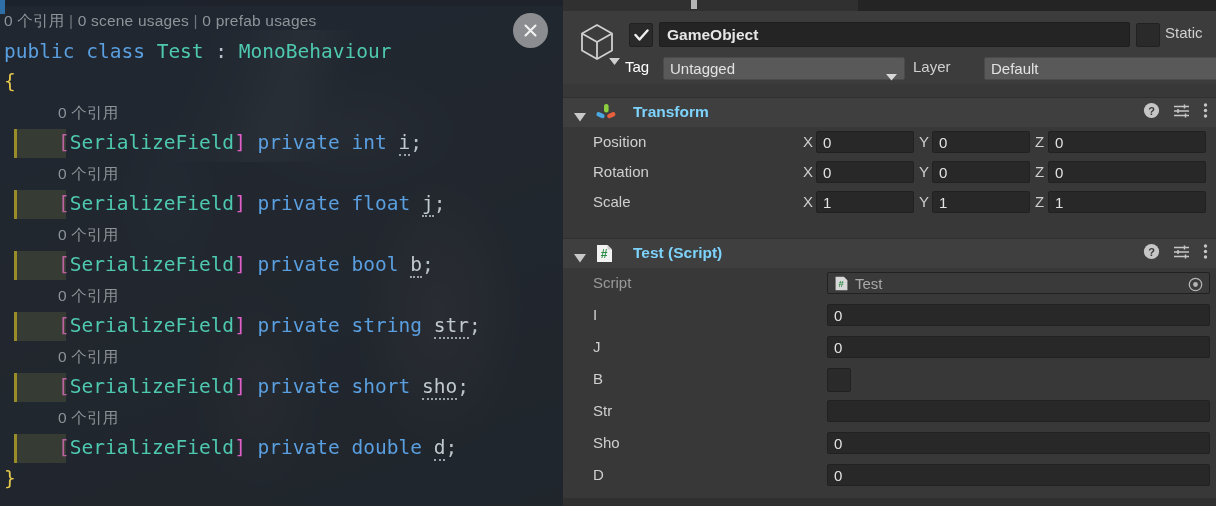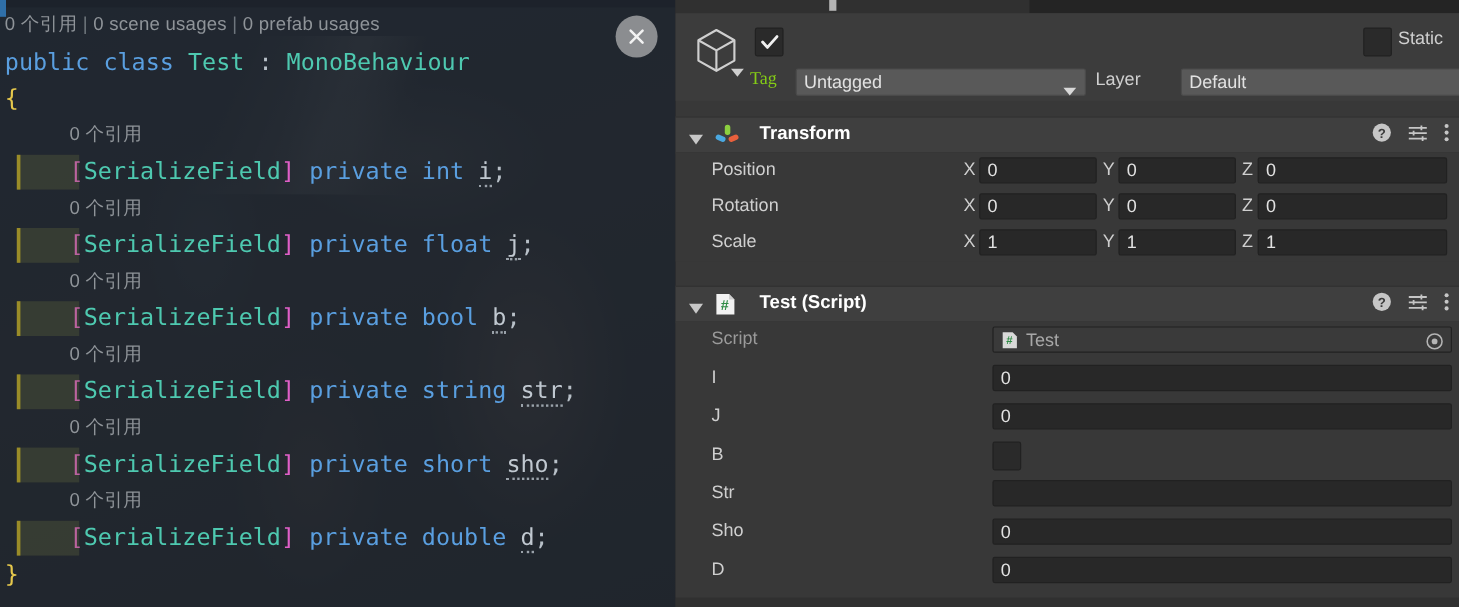--- a/index.html
+++ b/index.html
@@ -63,30 +63,30 @@
   #go-name{position:absolute;left:96px;top:11px;width:471px;height:25px;background:#242424;
            border:1px solid #1e1e1e;border-radius:2px;color:#e6e6e6;font-size:15.5px;font-weight:bold;
            display:flex;align-items:center;padding-left:7px;box-sizing:border-box;}
   #static-check{position:absolute;left:573px;top:12px;width:22px;height:22px;background:#2a2a2a;
                 border:1px solid #212121;border-radius:2px;}
   #static-label{position:absolute;left:602px;top:13px;color:#cfcfcf;font-size:15px;}
 
   .drop{position:absolute;height:23px;background:#595959;border:1px solid #4a4a4a;border-radius:2px;
         display:flex;align-items:center;padding-left:6px;box-sizing:border-box;color:#e2e2e2;font-size:15px;}
   .drop .dtri{position:absolute;right:7px;top:9px;}
-  #tag-label{position:absolute;left:62px;top:47px;color:#84cc16;font-size:15px;font-family:Liberation Serif, serif;}
+  #tag-label{position:absolute;left:62px;top:47px;color:#ffffff;font-size:15px;}
   #tag-drop{left:100px;top:46px;width:242px;}
   #layer-label{position:absolute;left:350px;top:47px;color:#cfcfcf;font-size:15px;}
   #layer-drop{left:421px;top:46px;width:265px;}
 
   
   .comp-header{position:absolute;left:0;width:653px;height:29px;background:#3f3f3f;
                border-top:1px solid #303030;border-bottom:1px solid #303030;}
   .foldout{position:absolute;left:11px;top:10px;}
-  .comp-title{position:absolute;left:70px;top:5px;font-size:15.5px;font-weight:bold;color:#ffffff;}
+  .comp-title{position:absolute;left:70px;top:5px;font-size:15.5px;font-weight:bold;color:#7dd3fc;}
   .hicons{position:absolute;right:8px;top:4px;display:flex;gap:13px;align-items:center;}
   .comp-body{position:absolute;left:0;width:653px;background:#383838;}
 
   .row{position:absolute;left:0;width:653px;height:30px;}
   .rlabel{position:absolute;left:30px;top:6px;font-size:15px;color:#cfcfcf;}
   .rlabel.dim{color:#9a9a9a;}
   .fld{position:absolute;height:22px;background:#282828;border:1px solid #212121;border-radius:2px;
        color:#e2e2e2;font-size:15px;display:flex;align-items:center;padding-left:6px;box-sizing:border-box;}
   .axis{position:absolute;top:6px;font-size:15px;color:#cfcfcf;}
 
@@ -144,20 +144,21 @@
             <path d="M0 0 H11 L5.5 7 Z" fill="#cfcfcf"></path>
           </svg>
       </div>
 
       <div id="go-check">
         <svg width="15" height="13" viewBox="0 0 15 13">
           <path d="M1.5 6 L5.5 10.5 L13.5 1.5" fill="none" stroke="#f0f0f0" stroke-width="2.4" stroke-linecap="round" stroke-linejoin="round"></path>
         </svg>
       </div>
 
+      <div id="go-name">GameObject</div>
 
       <div id="static-check"></div>
       <div id="static-label">Static</div>
 
       <div id="tag-label">Tag</div>
       <div class="drop" id="tag-drop">
         <span>Untagged</span>
         <span class="dtri">
           <svg width="11" height="7" viewBox="0 0 11 7">
               <path d="M0 0 H11 L5.5 6.5 Z" fill="#d8d8d8"></path>

